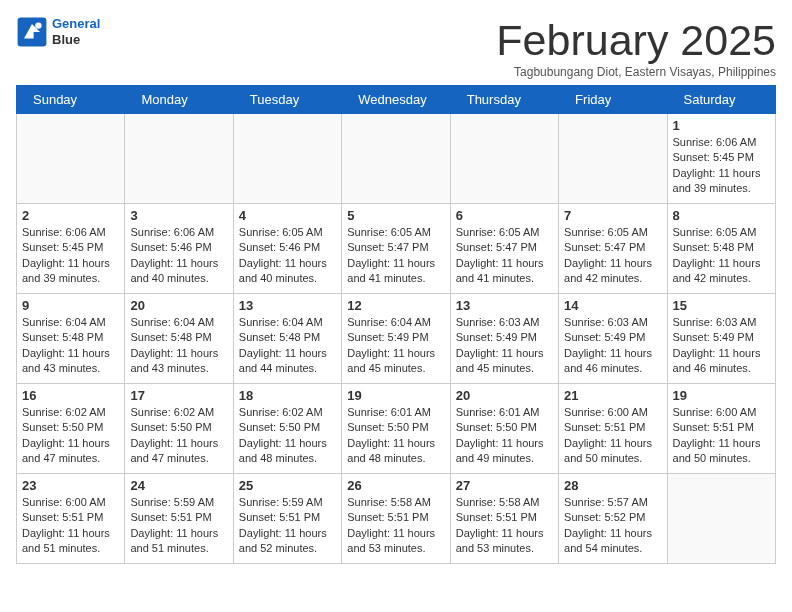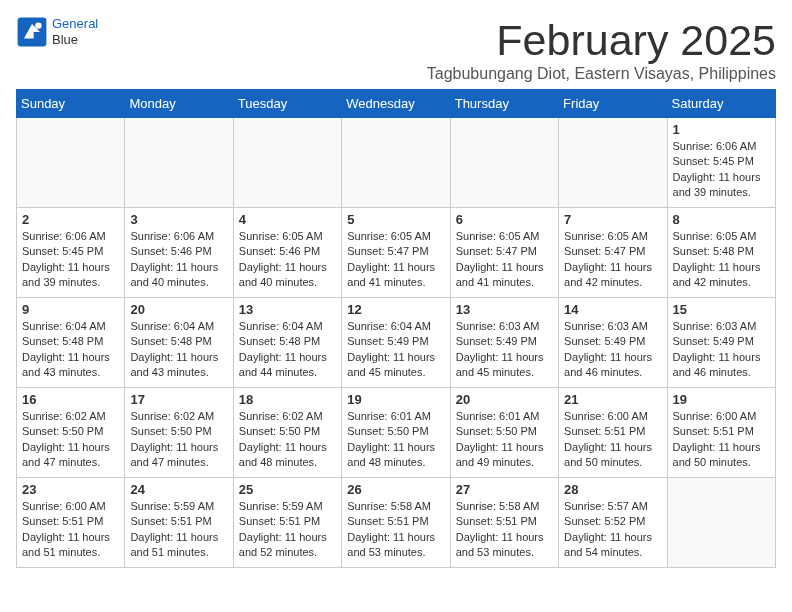--- a/index.html
+++ b/index.html
@@ -16,52 +16,52 @@
       align-items: flex-start;
       margin-bottom: 6px;
     }
     .logo {
       display: flex;
       align-items: center;
       gap: 4px;
     }
     .logo-text {
       font-size: 13px;
-      font-weight: normal;
+      font-weight: bold;
       line-height: 1.2;
       color: #333;
     }
     .logo-text span {
       color: #1565c0;
     }
     .logo-icon {
       width: 32px;
       height: 32px;
     }
     .title-area {
       text-align: right;
     }
     .main-title {
       font-size: 43px;
       font-weight: normal;
       color: #333;
     }
     .subtitle {
-      font-size: 16px;
+      font-size: 12px;
       color: #555;
     }
     .calendar {
       width: 100%;
       border-collapse: collapse;
       margin-top: 4px;
     }
     .calendar th {
       background-color: #1565c0;
       color: #fff;
-      padding: 6px 4px;
+      padding: 6px 16px;
       font-size: 13px;
       font-weight: normal;
       border: 1px solid #1565c0;
       text-align: left;
     }
     .calendar td {
       border: 1px solid #ccc;
       vertical-align: top;
       padding: 4px 5px;
       width: 107px;

